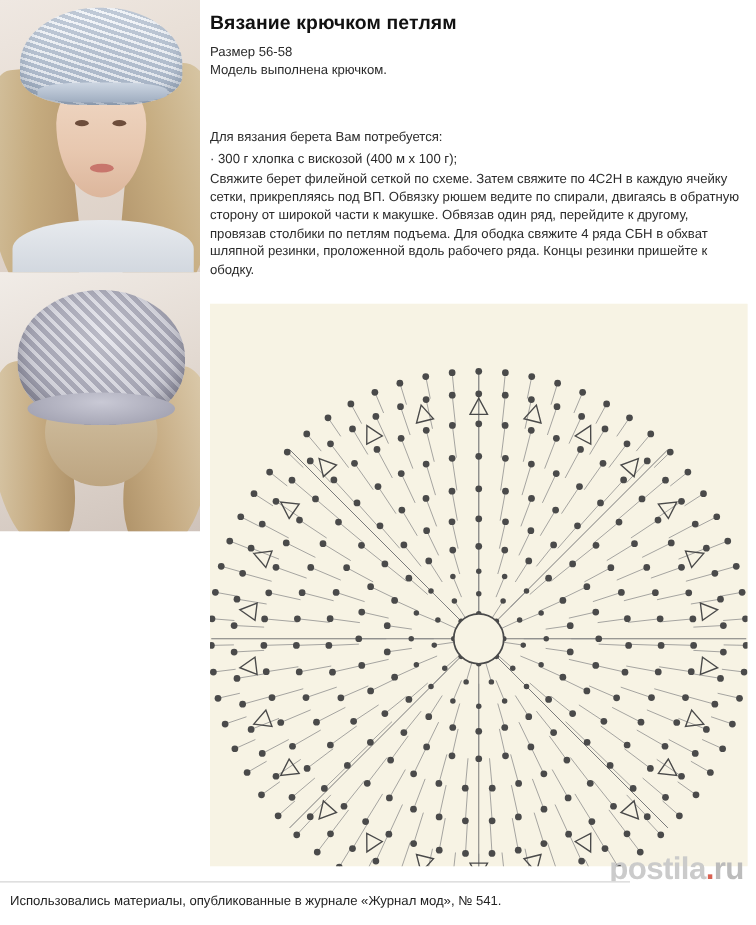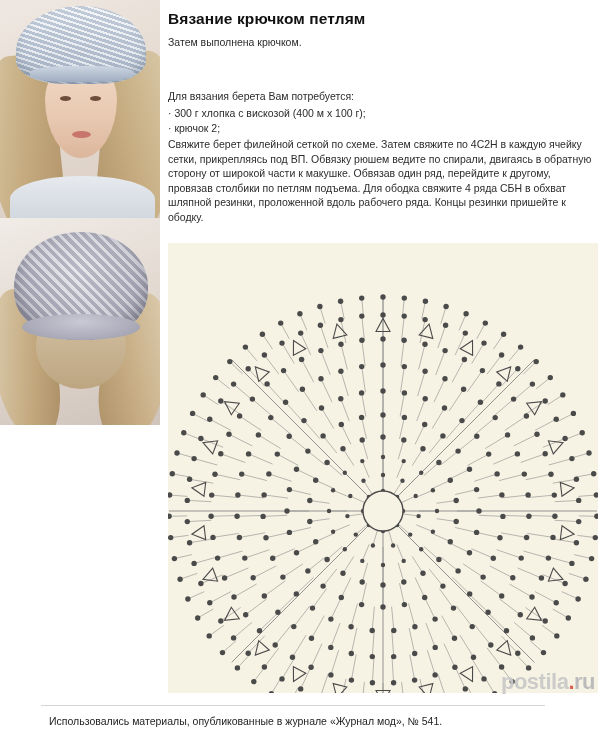--- a/index.html
+++ b/index.html
@@ -261,37 +261,36 @@
 
   
   #footer {
     position: absolute;
     left: 0;
     bottom: 0;
     width: 504px;
     height: 34px;
     background: #ffffff;
     border-top: 1px solid #d5d5d5;
-    margin-left: 41px;
   }
 
   #footer-text {
     position: absolute;
     left: 8px;
     top: 9px;
     font-size: 10.5px;
     color: #232323;
   }
 
   
   #watermark {
     position: absolute;
     right: 10px;
-    bottom: 45px;
-    font-size: 22px;
+    bottom: 30px;
+    font-size: 25px;
     font-weight: bold;
     letter-spacing: -0.5px;
     color: #c9c9c9;
     opacity: 0.95;
     text-align: right;
   }
   #watermark .dot {
     color: #d75a4a;
   }
   #watermark .ru {
@@ -324,27 +323,27 @@
       <div class="beret2"></div>
       <div class="beret2-brim"></div>
     </div>
 
   </div>
 
   <div id="content">
 
     <h1 id="title">Вязание крючком петлям</h1>
 
-    <div class="meta-line">Затем выполнена крючком.</div>
+    <div class="meta-line">Размер 56-58</div>
+    <div class="meta-line">Модель выполнена крючком.</div>
 
     <div class="block">
       <div class="block-head">Для вязания берета Вам потребуется:</div>
       <ul class="materials">
         <li>300 г хлопка с вискозой (400 м х 100 г);</li>
-        <li>крючок 2;</li>
       </ul>
     </div>
 
     <div id="instructions-body">Свяжите берет филейной сеткой по схеме. Затем свяжите по 4С2Н в каждую ячейку сетки, прикрепляясь под ВП. Обвязку рюшем ведите по спирали, двигаясь в обратную сторону от широкой части к макушке. Обвязав один ряд, перейдите к другому, провязав столбики по петлям подъема. Для ободка свяжите 4 ряда СБН в обхват шляпной резинки, проложенной вдоль рабочего ряда. Концы резинки пришейте к ободку.</div>
 
   </div>
 
   <div id="scheme">
     <svg width="430" height="450" viewBox="0 0 430 450">
       <defs>

